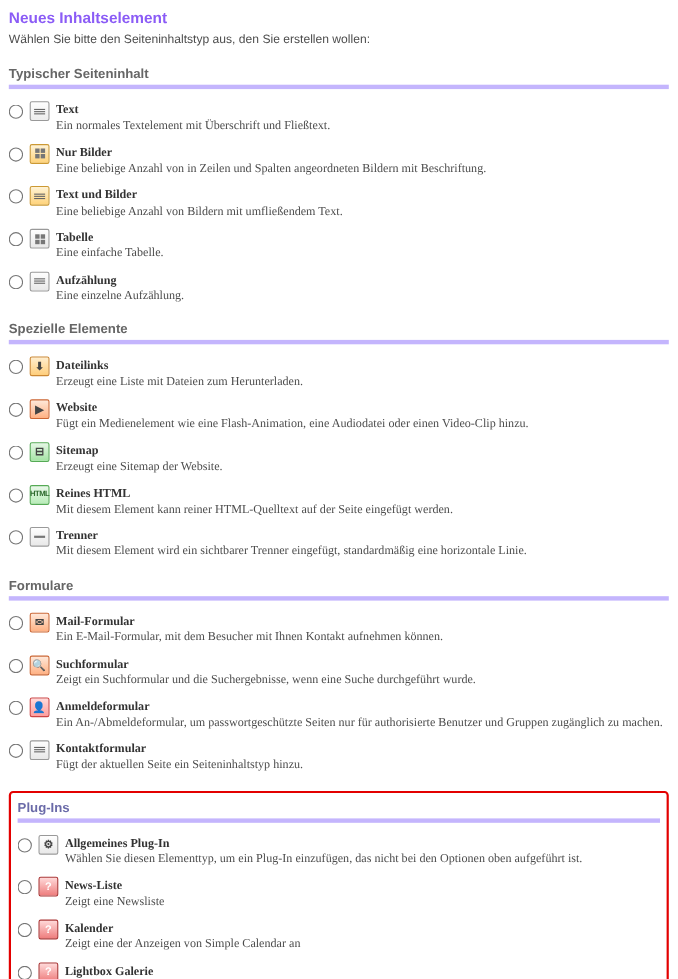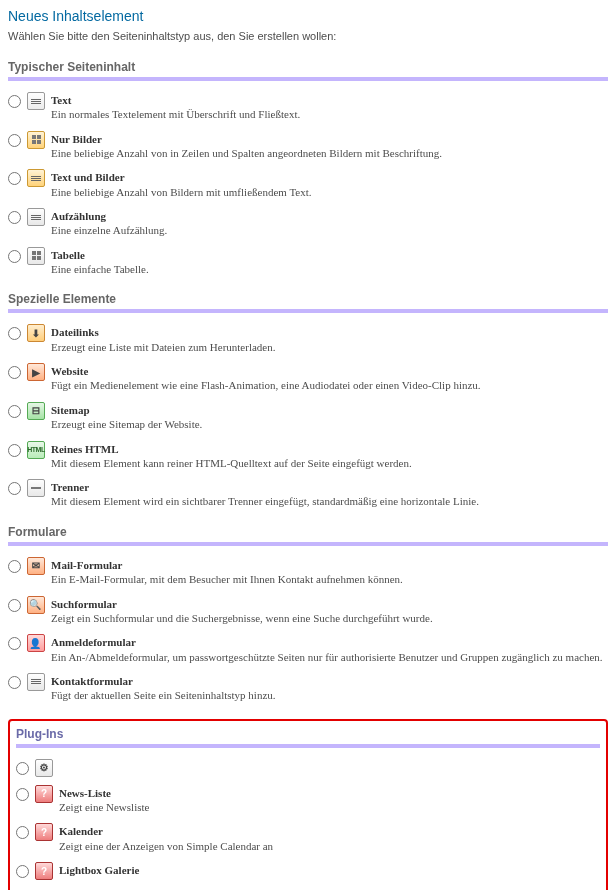--- a/index.html
+++ b/index.html
@@ -6,22 +6,22 @@
     body {
       font-family: Verdana, Arial, sans-serif;
       font-size: 11px;
       color: #4d4d4d;
       background: #fff;
       width: 616px;
       padding: 8px 8px 30px 8px;
     }
     h1 {
       font-size: 14px;
-      font-weight: normal;
-      color: #0369a1;
+      font-weight: bold;
+      color: #8b5cf6;
       margin-bottom: 6px;
     }
     .subtitle {
       margin-bottom: 18px;
       color: #4d4d4d;
     }
     h2.section {
       font-size: 12px;
       font-weight: bold;
       color: #666;
@@ -143,40 +143,40 @@
         <div class="bars">
           <span></span>
           <span></span>
           <span></span>
         </div>
       </div>
     <div class="textblock"><span class="title">Text und Bilder</span><span class="desc">Eine beliebige Anzahl von Bildern mit umfließendem Text.</span></div>
   </div>
   <div class="row">
     <input type="radio" name="ct" class="radio" style="">
-    <div class="icon icon-list">
-        <div class="bars">
-          <span></span>
-          <span></span>
-          <span></span>
-        </div>
-      </div>
-    <div class="textblock"><span class="title">Aufzählung</span><span class="desc">Eine einzelne Aufzählung.</span></div>
-  </div>
-  <div class="row">
-    <input type="radio" name="ct" class="radio" style="">
     <div class="icon icon-table">
         <div class="grid2">
           <span></span>
           <span></span>
           <span></span>
           <span></span>
         </div>
       </div>
     <div class="textblock"><span class="title">Tabelle</span><span class="desc">Eine einfache Tabelle.</span></div>
+  </div>
+  <div class="row">
+    <input type="radio" name="ct" class="radio" style="">
+    <div class="icon icon-list">
+        <div class="bars">
+          <span></span>
+          <span></span>
+          <span></span>
+        </div>
+      </div>
+    <div class="textblock"><span class="title">Aufzählung</span><span class="desc">Eine einzelne Aufzählung.</span></div>
   </div>
 </div>
 
 <h2 class="section">Spezielle Elemente</h2>
 <div class="items">
   <div class="row">
     <input type="radio" name="ct" class="radio" style="">
     <div class="icon icon-file">⬇</div>
     <div class="textblock"><span class="title">Dateilinks</span><span class="desc">Erzeugt eine Liste mit Dateien zum Herunterladen.</span></div>
   </div>
@@ -233,20 +233,21 @@
     <div class="textblock"><span class="title">Kontaktformular</span><span class="desc">Fügt der aktuellen Seite ein Seiteninhaltstyp hinzu.</span></div>
   </div>
 </div>
 
 <div class="highlighted">
   <h2 class="section">Plug-Ins</h2>
   <div class="items">
     <div class="row">
       <input type="radio" name="ct" class="radio" style="">
       <div class="icon icon-plugin">⚙</div>
+      <div class="textblock"><span class="title">Allgemeines Plug-In</span><span class="desc">Wählen Sie diesen Elementtyp, um ein Plug-In einzufügen, das nicht bei den Optionen oben aufgeführt ist.</span></div>
     </div>
     <div class="row">
       <input type="radio" name="ct" class="radio" style="">
       <div class="icon icon-question">?</div>
       <div class="textblock"><span class="title">News-Liste</span><span class="desc">Zeigt eine Newsliste</span></div>
     </div>
     <div class="row">
       <input type="radio" name="ct" class="radio" style="">
       <div class="icon icon-question">?</div>
       <div class="textblock"><span class="title">Kalender</span><span class="desc">Zeigt eine der Anzeigen von Simple Calendar an</span></div>

